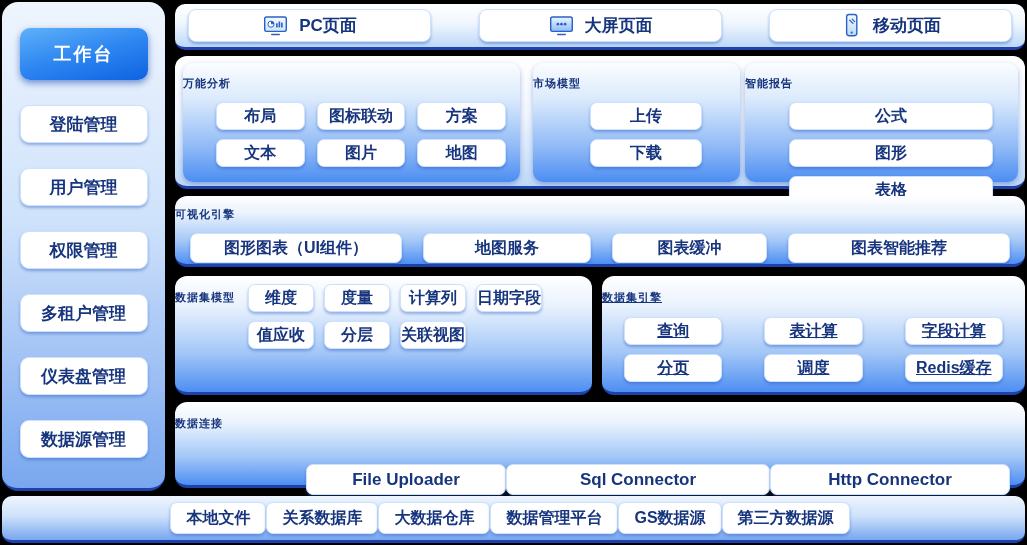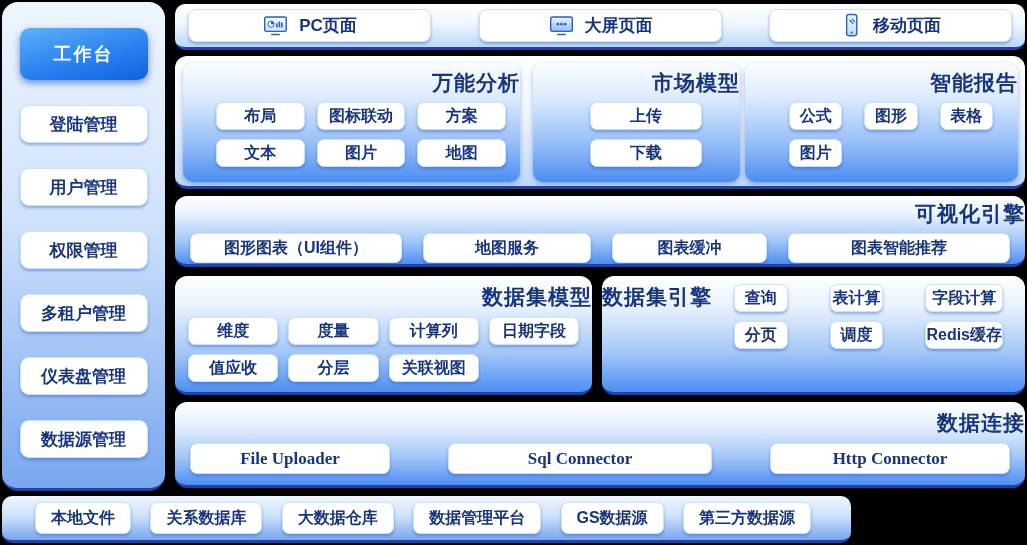--- a/index.html
+++ b/index.html
@@ -19,21 +19,21 @@
   .grad-side{background:linear-gradient(180deg,#eef5fe 0%,#cfe2fb 45%,#8fb6f2 85%,#79a7ef 100%);}
 
   .btn{
     background:#ffffff;border:1px solid #cfe2fb;border-radius:7px;
     color:#17357e;display:flex;align-items:center;justify-content:center;
     font-size:16px;font-weight:600;white-space:nowrap;
     box-shadow:0 2px 3px rgba(30,80,190,.4);
     box-sizing:border-box;cursor:pointer;
   }
   .sec-title{
-    color:#17357e;font-size:21px;font-weight:700;text-align:right;
+    color:#17357e;font-size:11px;font-weight:700;text-align:left;
     letter-spacing:1px;height:24px;line-height:24px;flex:0 0 auto;
   }
 
   
   #sidebar{
     left:2px;top:2px;width:163px;height:489px;border-radius:16px;
     display:flex;flex-direction:column;align-items:center;
     padding-top:26px;gap:25px;
   }
   .side-active{
@@ -59,45 +59,45 @@
     position:absolute;top:7px;height:119px;border-radius:10px;
     background:linear-gradient(180deg,#fbfdff 0%,#dbeafc 30%,#8db8f6 72%,#4c8df2 100%);
     box-shadow:0 2px 5px rgba(20,60,160,.35);
     display:flex;flex-direction:column;
   }
   .card .sec-title{margin-top:8px;}
   .card-grid{display:grid;grid-auto-rows:28px;gap:9px 12px;margin-top:7px;margin-left:19px;}
   .cols3{grid-template-columns:repeat(3,1fr);padding:0 14px;}
   .cols1{grid-template-columns:1fr;justify-items:center;}
   .cols1 .btn{width:112px;}
-  .cols2{grid-template-columns:repeat(3,1fr);padding:0 25px;gap:9px 22px;}
+  .cols2{grid-template-columns:repeat(1,1fr);padding:0 25px;gap:9px 22px;}
 
   
   #viz-panel{left:175px;top:196px;width:850px;height:71px;display:flex;flex-direction:column;}
   #viz-panel .sec-title{margin-top:6px;}
   .viz-row{display:flex;justify-content:space-between;align-items:center;padding:0 15px;margin-top:7px;}
   .viz-row .btn{height:30px;}
 
   
-  #dataset-model{left:175px;top:276px;width:417px;height:119px;display:flex;flex-direction:column;}
-  #dataset-engine{left:602px;top:276px;width:423px;height:119px;display:flex;flex-direction:row;}
+  #dataset-model{left:175px;top:276px;width:417px;height:119px;display:flex;}
+  #dataset-engine{left:602px;top:276px;width:423px;height:119px;display:flex;flex-direction:column;text-decoration:underline;}
   .ds-title{margin-top:9px;}
   .grid4{display:grid;grid-template-columns:repeat(4,1fr);grid-auto-rows:28px;gap:9px 10px;padding:0 13px;margin-top:8px;text-align:center;}
   .grid3{display:grid;grid-template-columns:repeat(3,1fr);grid-auto-rows:28px;gap:9px 42px;padding:0 22px;margin-top:8px;}
 
   
   #data-conn{left:175px;top:402px;width:850px;height:86px;display:flex;flex-direction:column;}
   #data-conn .sec-title{margin-top:9px;}
-  .conn-row{display:flex;justify-content:space-between;align-items:center;padding:0 15px;margin-top:8px;font-family:Liberation Serif, serif;}
+  .conn-row{display:flex;justify-content:flex-end;align-items:center;padding:0 15px;margin-top:29px;}
   .conn-row .btn{height:31px;font-size:17px;}
 
   
   #bottom-panel{
-    left:2px;top:496px;width:849px;height:47px;border-radius:10px;
-    display:flex;align-items:center;justify-content:space-between;
+    left:2px;top:496px;width:1023px;height:47px;border-radius:10px;
+    display:flex;align-items:center;justify-content:center;
     padding:0 40px 0 33px;
   }
   .src-btn{height:32px;padding:0 15px;font-size:16px;}
 </style>
 </head>
 <body>
 
 <div id="sidebar" class="panel grad-side">
   <div class="side-active">工作台</div>
   <div class="btn side-btn">登陆管理</div>

